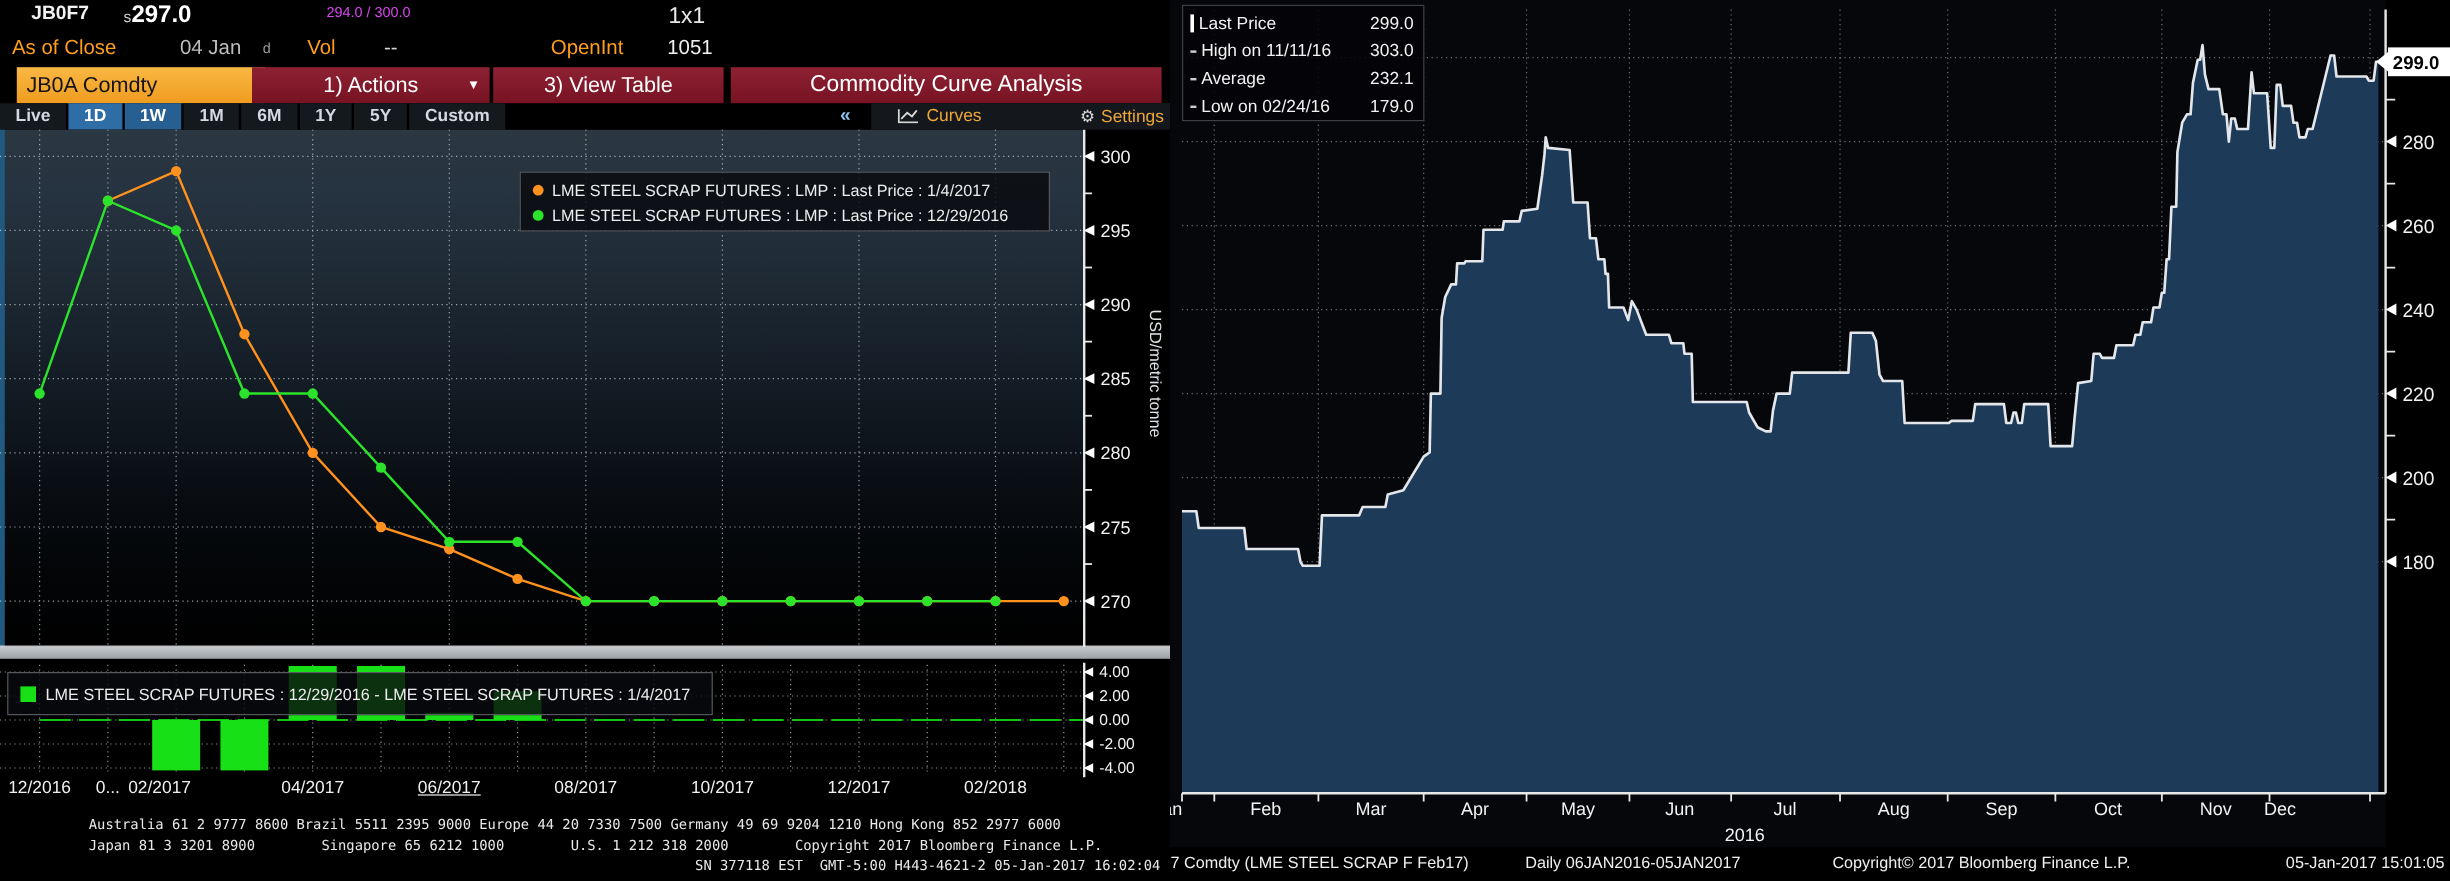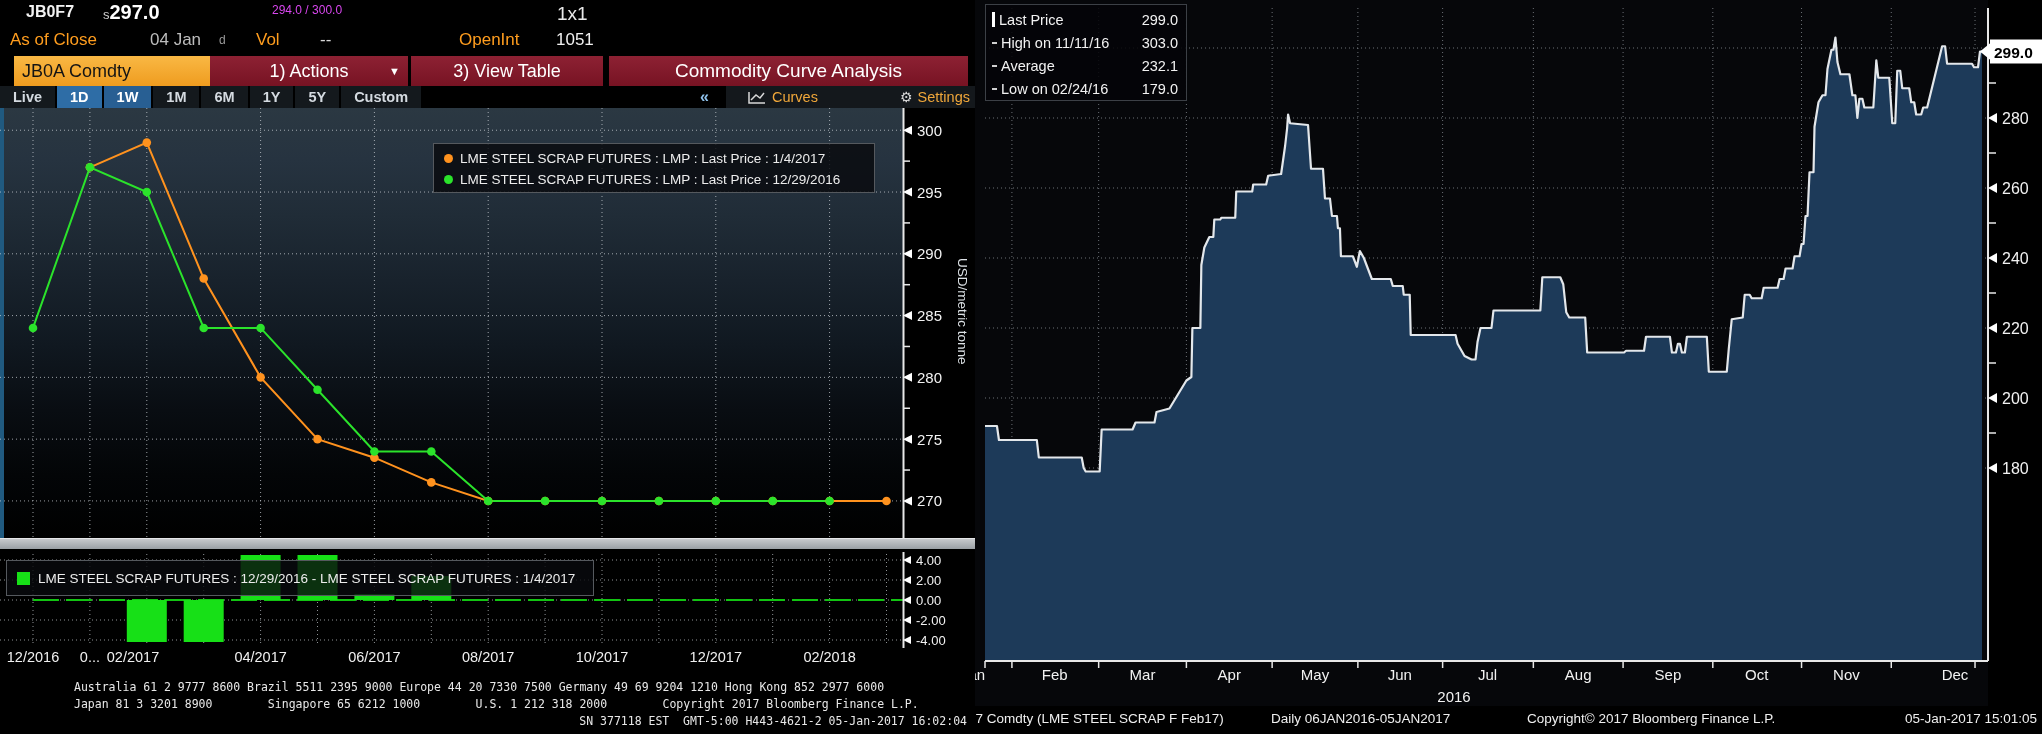--- a/index.html
+++ b/index.html
@@ -276,21 +276,21 @@
     <div class="abs legend-box legend-lower">
       <span class="swatch" style="background:#17e017;"></span>
       <span class="legend-row">LME STEEL SCRAP FUTURES : 12/29/2016 - LME STEEL SCRAP FUTURES : 1/4/2017</span>
     </div>
 
     <div class="abs xlabels" id="leftXLabels">
         <span class="xlabel" style="left: 33px;">12/2016</span>
         <span class="xlabel" style="left: 89.9px;">0...</span>
         <span class="xlabel" style="left: 133px;">02/2017</span>
         <span class="xlabel" style="left: 260.6px;">04/2017</span>
-        <span class="xlabel" style="left: 374.4px;">06/2017</span>
+        <span class="xlabel" style="left: 374.4px; text-decoration: underline;">06/2017</span>
         <span class="xlabel" style="left: 488.2px;">08/2017</span>
         <span class="xlabel" style="left: 602px;">10/2017</span>
         <span class="xlabel" style="left: 715.8px;">12/2017</span>
         <span class="xlabel" style="left: 829.6px;">02/2018</span>
       </div>
 
     <div class="abs bbg-footer foot1">Australia 61 2 9777 8600 Brazil 5511 2395 9000 Europe 44 20 7330 7500 Germany 49 69 9204 1210 Hong Kong 852 2977 6000</div>
     <div class="abs bbg-footer foot2">Japan 81 3 3201 8900        Singapore 65 6212 1000        U.S. 1 212 318 2000        Copyright 2017 Bloomberg Finance L.P.</div>
     <div class="abs bbg-footer foot3">SN 377118 EST  GMT-5:00 H443-4621-2 05-Jan-2017 16:02:04</div>
   </div>
@@ -386,21 +386,21 @@
         <span class="rp-month" style="left: 79.79px;">Feb</span>
         <span class="rp-month" style="left: 167.526px;">Mar</span>
         <span class="rp-month" style="left: 254.265px;">Apr</span>
         <span class="rp-month" style="left: 340.007px;">May</span>
         <span class="rp-month" style="left: 424.752px;">Jun</span>
         <span class="rp-month" style="left: 512.488px;">Jul</span>
         <span class="rp-month" style="left: 603.215px;">Aug</span>
         <span class="rp-month" style="left: 692.945px;">Sep</span>
         <span class="rp-month" style="left: 781.678px;">Oct</span>
         <span class="rp-month" style="left: 871.408px;">Nov</span>
-        <span class="rp-month" style="left: 980px;">Dec</span>
+        <span class="rp-month" style="left: 925px;">Dec</span>
       </div>
     <div class="abs rp-year">2016</div>
 
     <div class="abs rp-footer">
       <span class="rp-f rpf-sec">G7 Comdty (LME STEEL SCRAP F Feb17)</span>
       <span class="rp-f rpf-range">Daily 06JAN2016-05JAN2017</span>
       <span class="rp-f rpf-copy">Copyright© 2017 Bloomberg Finance L.P.</span>
       <span class="rp-f rpf-time">05-Jan-2017 15:01:05</span>
     </div>
   </div>

